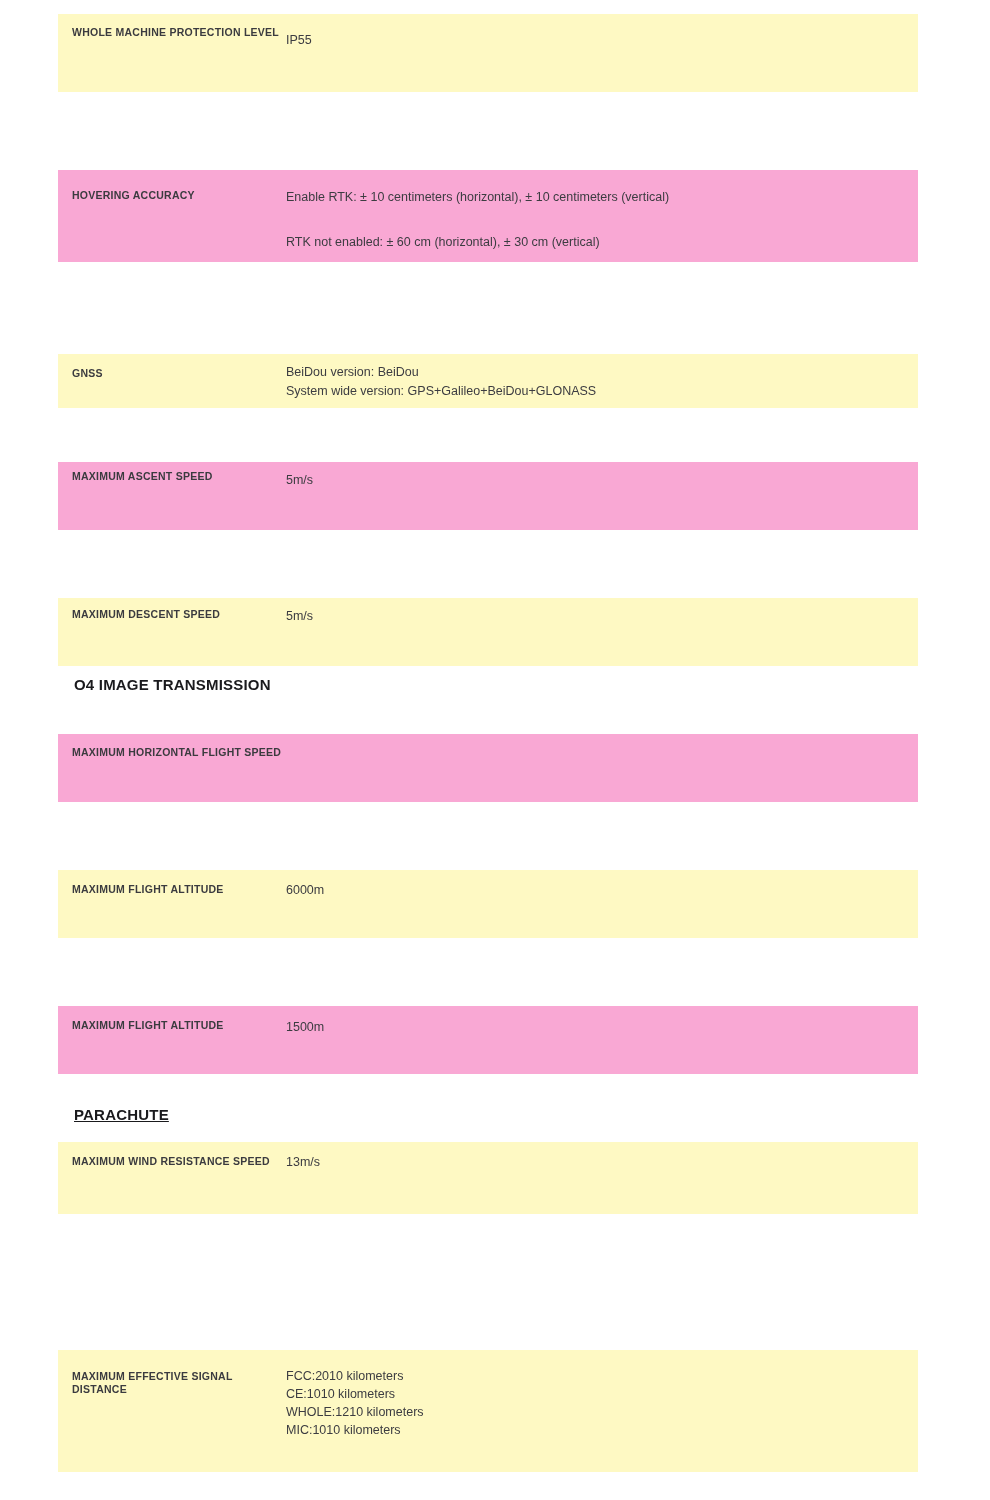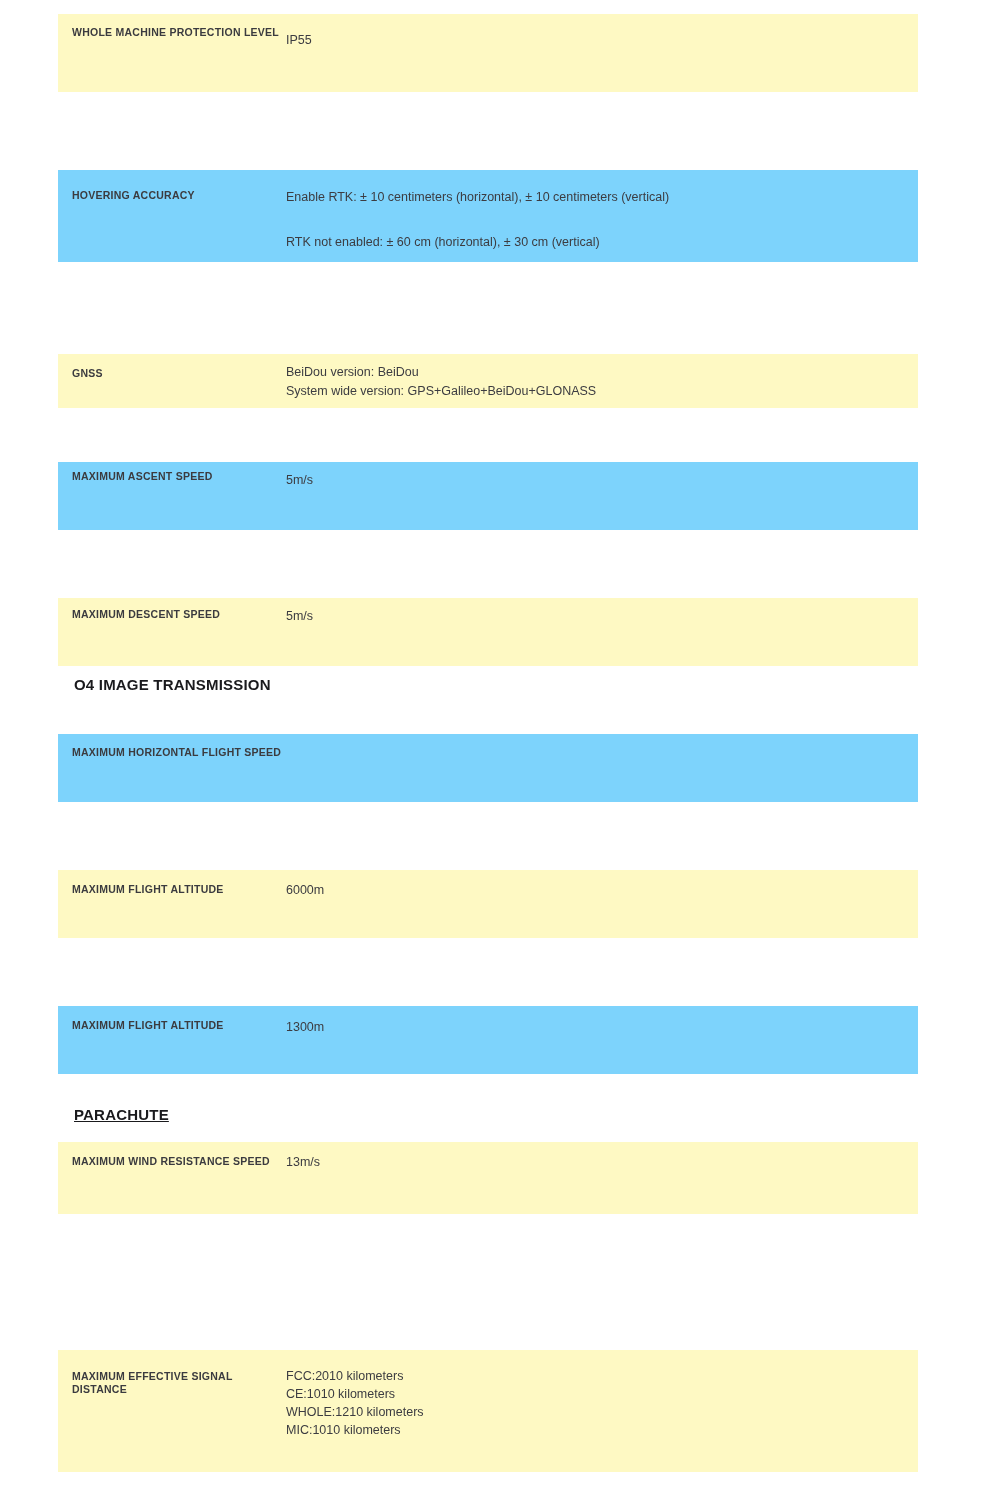--- a/index.html
+++ b/index.html
@@ -22,21 +22,21 @@
   }
   .spec-table {
     position: absolute;
     left: 58px;
     width: 860px;
   }
   .spec-row {
     position: relative;
     box-sizing: border-box;
     padding: 0;
-    background: #7dd3fc;
+    background: #f9a8d4;
   }
   .spec-row.striped {
     background: #fef9c3;
   }
   .row-inner {
     position: relative;
     height: 100%;
   }
   .r-label {
     position: absolute;
@@ -132,21 +132,21 @@
       <div class="r-value" style="top:11px; left:228px;">
         <span class="vline">6000m</span>
       </div>
     </div>
   </div>
 
   <div class="spec-table spec-row" style="top:510px; height:68px;">
     <div class="row-inner">
       <div class="r-label" style="top:13px;">MAXIMUM FLIGHT ALTITUDE</div>
       <div class="r-value" style="top:12px; left:228px;">
-        <span class="vline">1300m</span>
+        <span class="vline">1500m</span>
       </div>
     </div>
   </div>
 
   <div class="spec-table spec-row striped" style="top:578px; height:72px;">
     <div class="row-inner">
       <div class="r-label" style="top:13px;">MAXIMUM WIND RESISTANCE SPEED</div>
       <div class="r-value" style="top:11px; left:228px;">
         <span class="vline">13m/s</span>
       </div>

